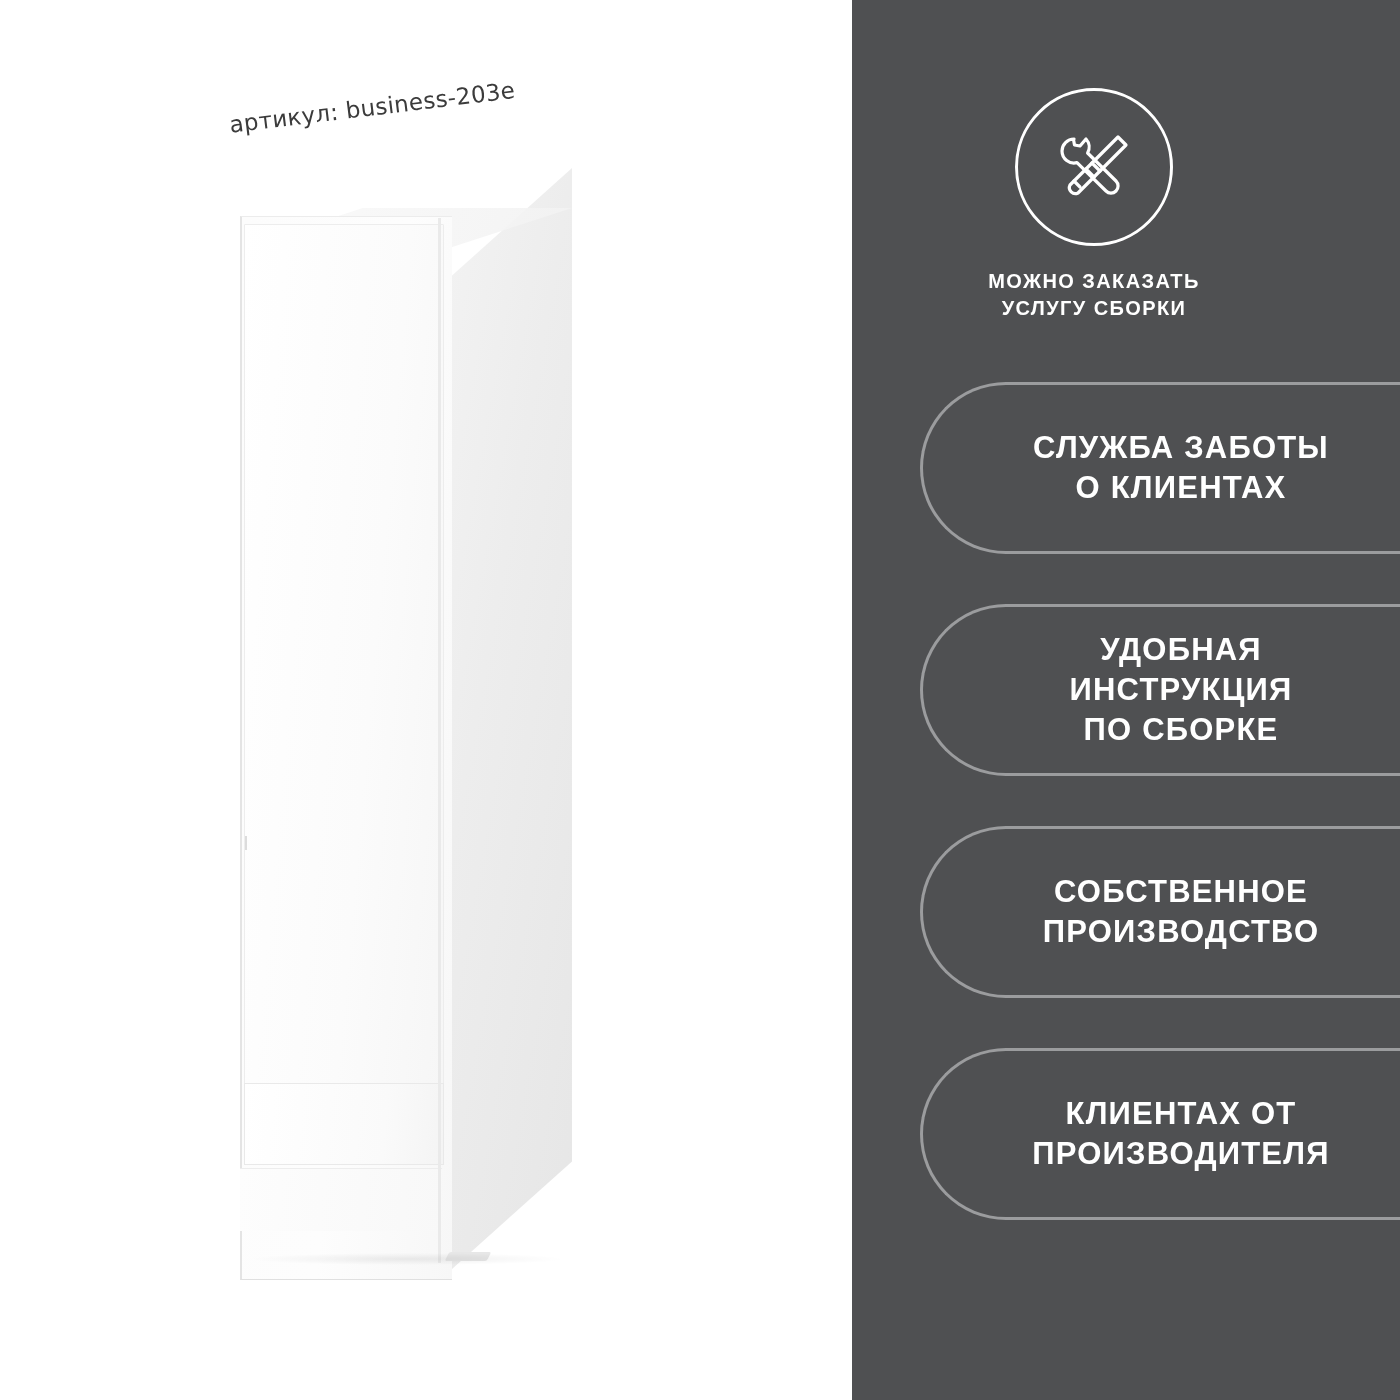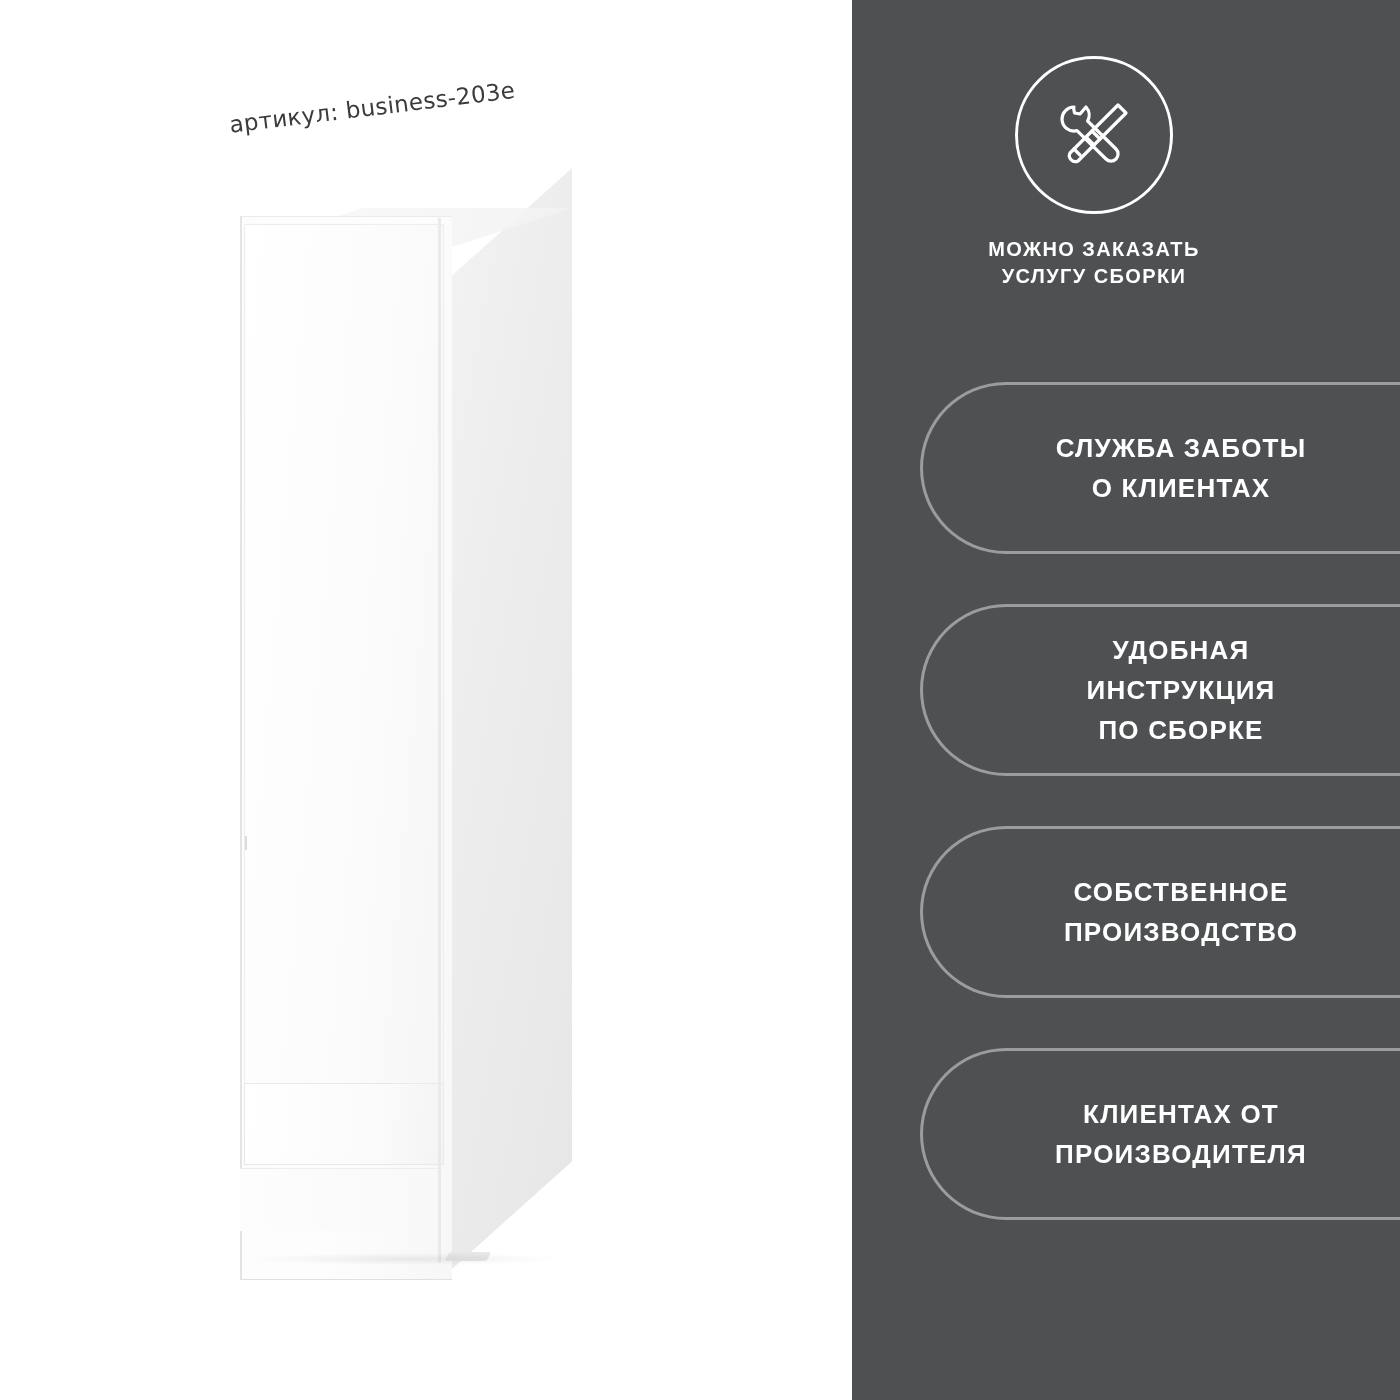--- a/index.html
+++ b/index.html
@@ -148,21 +148,21 @@
   .right-pane {
     position: relative;
     width: 548px;
     height: 1400px;
     background: #4f5052;
     flex: 0 0 auto;
   }
 
   .badge-top {
     position: absolute;
-    top: 56px;
+    top: 88px;
     left: 0;
     width: 484px;
     display: flex;
     flex-direction: column;
     align-items: center;
   }
   .tools-circle {
     width: 152px;
     height: 152px;
     border-radius: 50%;
@@ -203,21 +203,21 @@
     display: flex;
     align-items: center;
     justify-content: flex-start;
     margin-bottom: 50px;
   }
   .pill-text {
     width: 440px;
     padding-left: 38px;
     text-align: center;
     color: #ffffff;
-    font-size: 26px;
+    font-size: 31px;
     line-height: 40px;
     letter-spacing: 1.2px;
     font-weight: bold;
     white-space: pre-line;
     font-family: "Liberation Sans", sans-serif;
   }
 </style>
 </head>
 <body>
 

